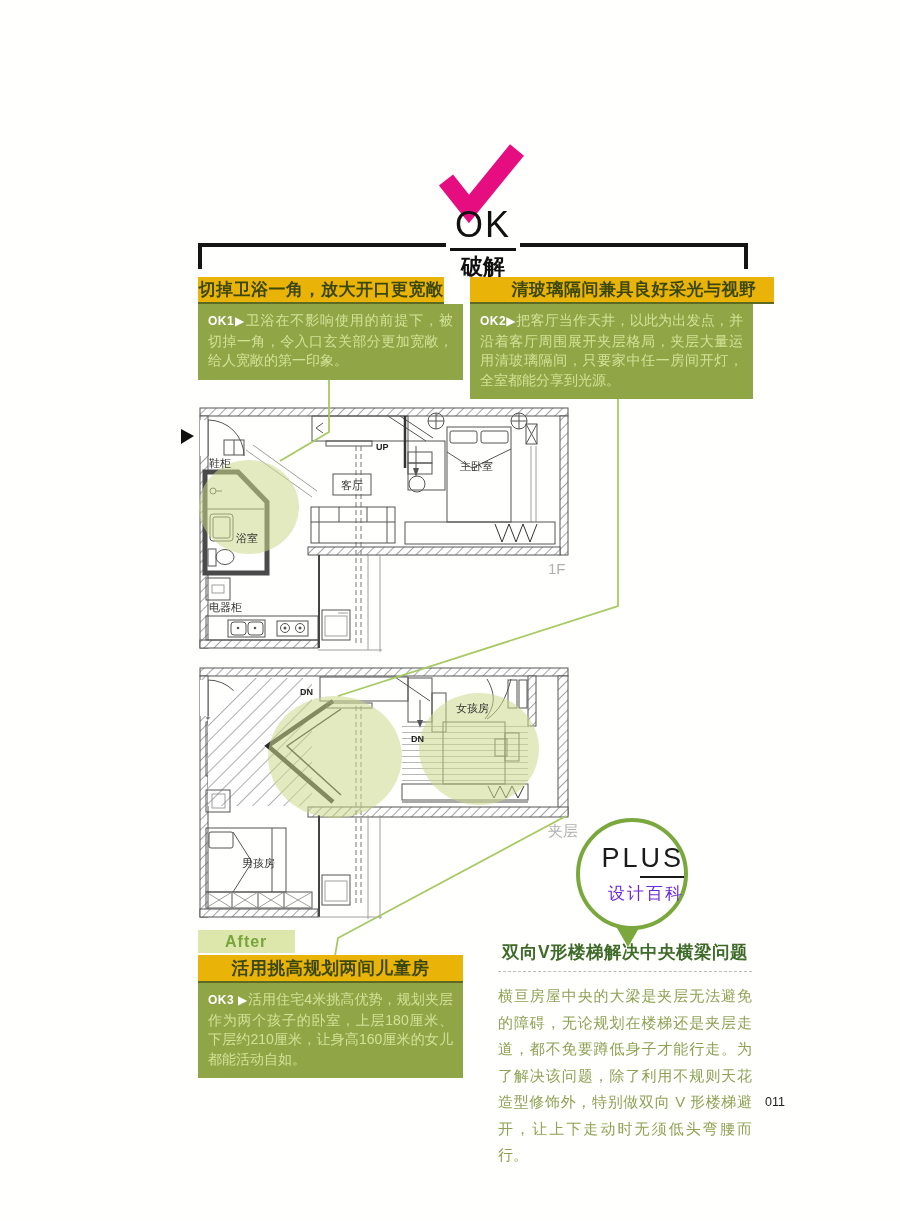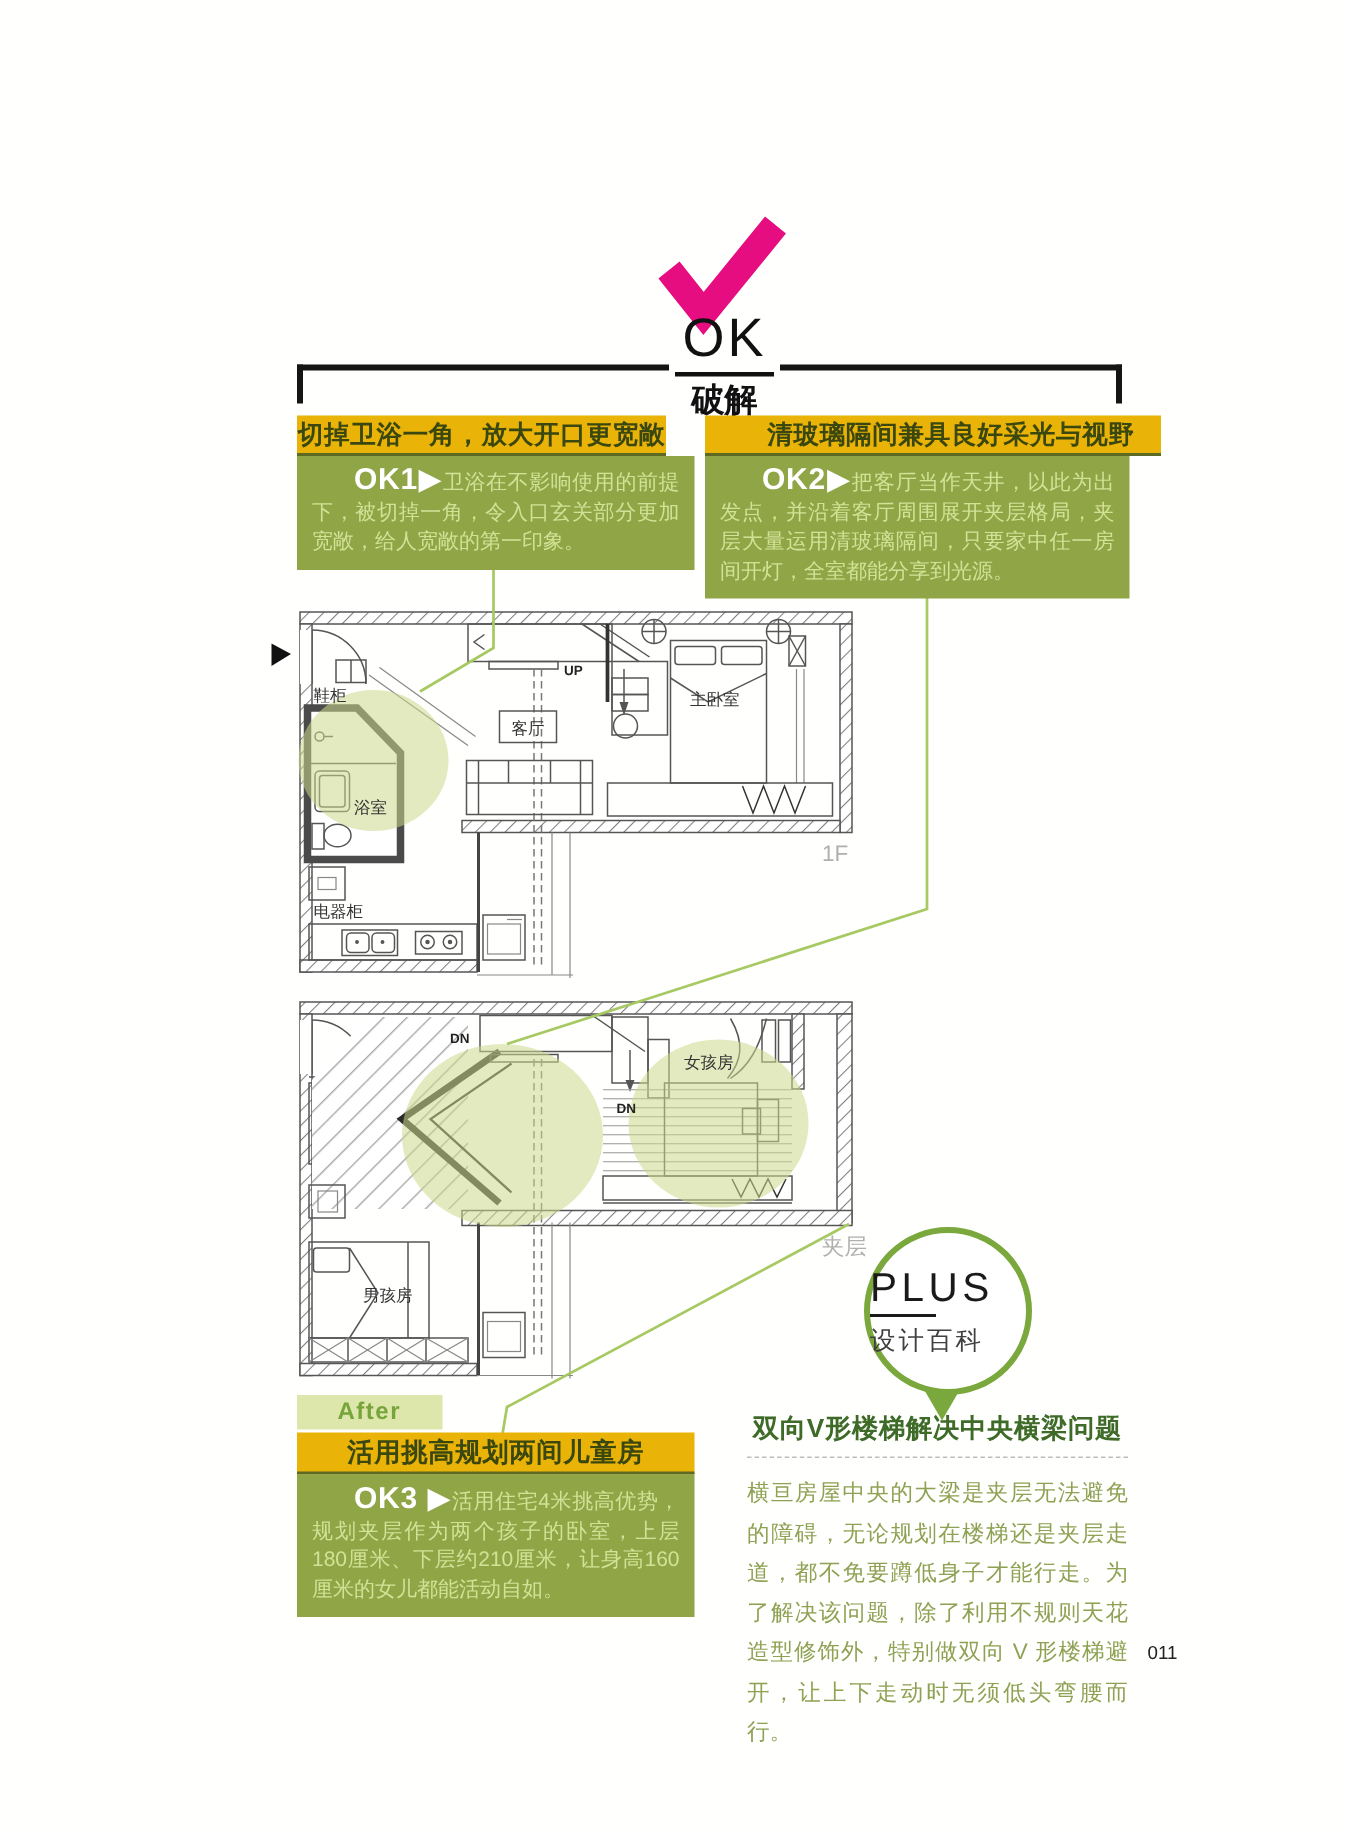--- a/index.html
+++ b/index.html
@@ -13,32 +13,32 @@
   .ok-sub{left:440px;top:252px;width:86px;text-align:center;font-size:22px;font-weight:bold;color:#111;}
   .bracket-l{left:198px;top:243px;width:244px;height:22px;border-top:4px solid #151515;border-left:4px solid #151515;}
   .bracket-r{left:520px;top:243px;width:224px;height:22px;border-top:4px solid #151515;border-right:4px solid #151515;}
   
   .hdr{background:#eab308;border-bottom:2px solid #5c6b21;color:#3a470f;font-weight:bold;
        font-size:17px;text-align:center;line-height:25px;height:25px;letter-spacing:0.5px;}
   .hdr1{left:198px;top:277px;width:246px;}
   .hdr2{left:470px;top:277px;width:280px;padding-left:24px;}
   .hdr3{left:198px;top:955px;width:265px;font-size:17.5px;line-height:26px;height:26px;}
   .blk{background:#8fa546;color:#d3e196;font-size:14px;line-height:19.5px;padding:7px 10px 9px 10px;text-align:justify;}
-  .blk b{color:#ffffff;font-size:20px;font-style:normal;letter-spacing:0.5px;margin-left:28px;}
+  .blk b{color:#ffffff;font-size:12px;font-style:normal;letter-spacing:0.5px;}
   .blk1{left:198px;top:304px;width:245px;}
   .blk2{left:470px;top:304px;width:263px;}
   .blk3{left:198px;top:983px;width:245px;}
   .after-chip{left:198px;top:930px;width:70px;height:23px;background:#dde7ab;color:#78a43c;
               font-weight:bold;font-size:16px;line-height:23px;padding-left:27px;letter-spacing:1px;}
   
   .plus-circle{left:576px;top:818px;width:104px;height:104px;border:4px solid #7aa83c;border-radius:50%;
-               background:#fff;display:flex;flex-direction:column;align-items:flex-start;justify-content:center;z-index:2;}
+               background:#fff;display:flex;flex-direction:column;align-items:flex-end;justify-content:center;z-index:2;}
   .plus-title{font-size:27px;color:#1a1a1a;letter-spacing:3px;}
   .plus-bar{width:44px;border-top:2px solid #1a1a1a;margin:2px 0 4px 0;}
-  .plus-sub{font-size:17px;color:#404040;letter-spacing:2px;}
+  .plus-sub{font-size:17px;color:#6d28d9;letter-spacing:2px;}
   .plus-col{left:498px;top:940px;width:254px;}
   .plus-hdr{font-size:17.5px;font-weight:bold;color:#3e6b28;text-align:center;letter-spacing:0.5px;}
   .plus-div{border-top:1.5px dashed #bdbdbd;margin-top:7px;}
   .plus-body{margin-top:11px;font-size:15px;line-height:26.5px;color:#8fa254;text-align:justify;}
   .pagenum{left:765px;top:1095px;font-size:12.5px;font-weight:normal;color:#222;}
   
   .wall{fill:url(#hatch);stroke:#555;stroke-width:1;}
   .thin{stroke:#555;stroke-width:1;fill:none;}
   .vthin{stroke:#888;stroke-width:0.8;fill:none;}
   .dash{stroke:#777;stroke-width:1;stroke-dasharray:5 3;fill:none;}

